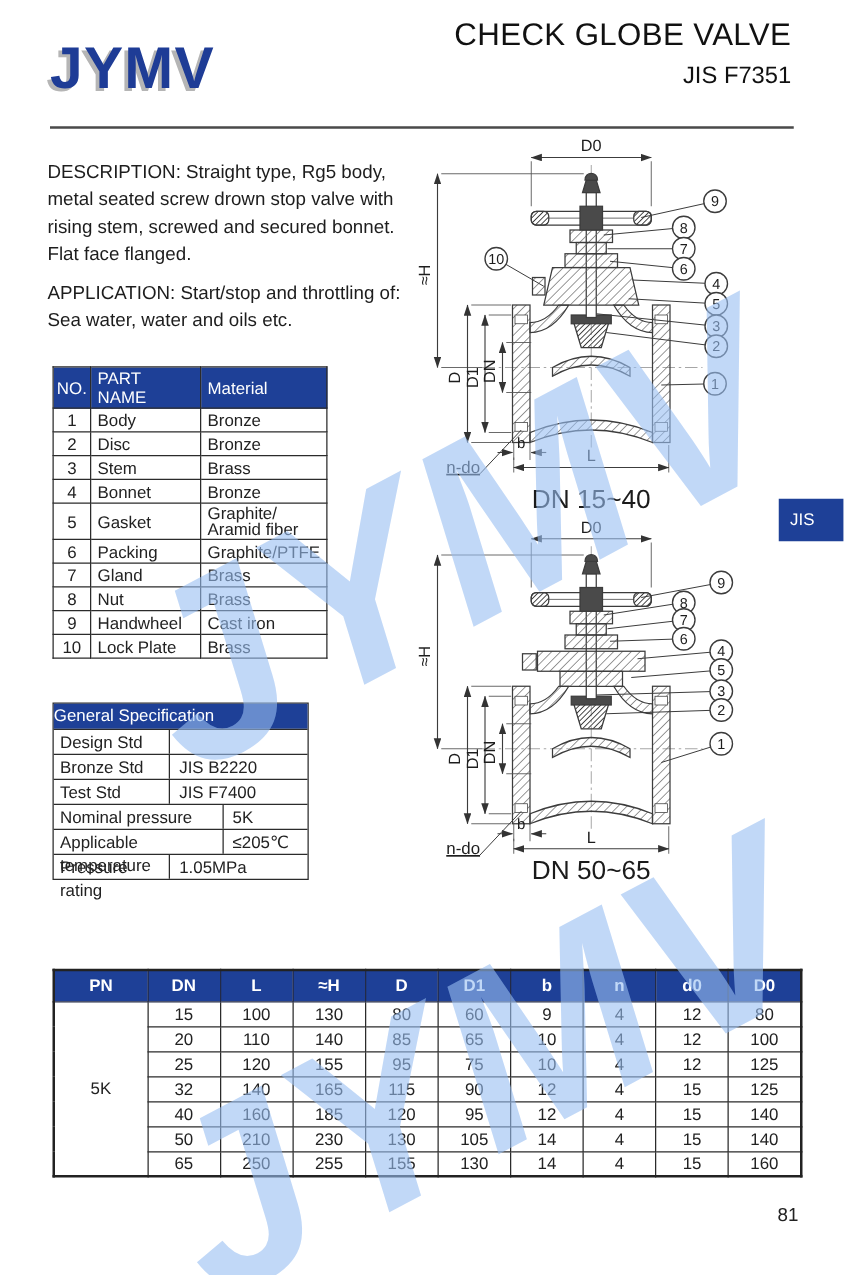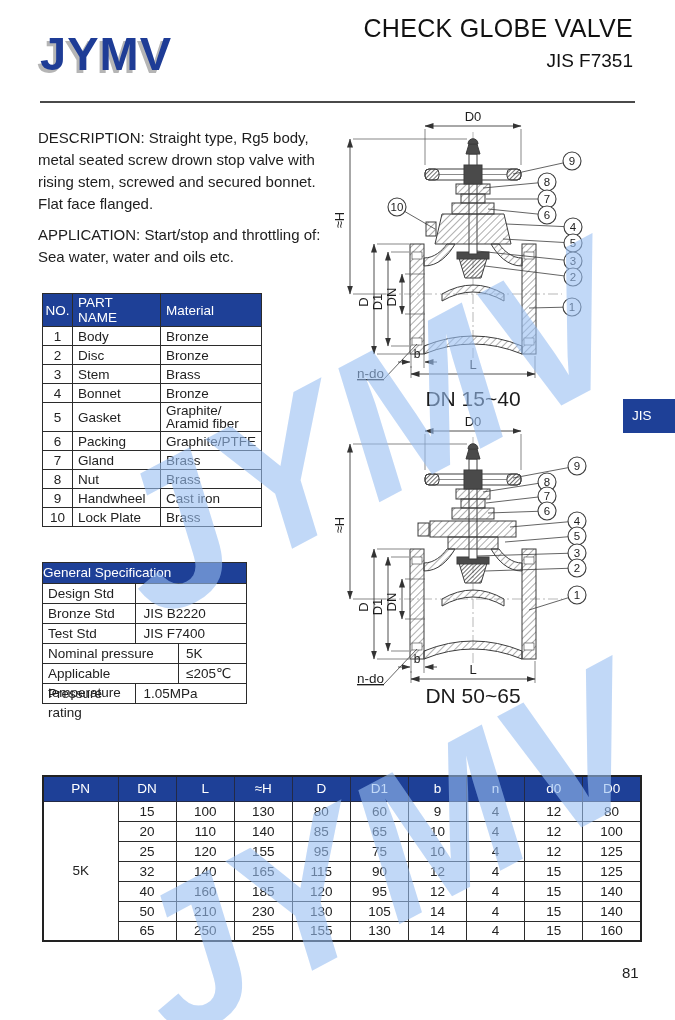--- a/index.html
+++ b/index.html
@@ -50,21 +50,21 @@
   .dgA{left:330px;top:108px}
   .dgB{left:330px;top:413px}
 
   
   .jis-tab{position:absolute;left:623px;top:399px;width:52px;height:34px;background:#1E4097;
            color:#fff;font-size:13.5px;line-height:34px;padding-left:9px;z-index:4}
 
   
   .dims-wrap{position:absolute;left:42px;top:775px}
   table.dims{border-collapse:collapse;table-layout:fixed;width:598px;border:2px solid #222}
-  table.dims th{background:#1E4097;color:#fff;font-weight:normal;font-size:13.5px;height:25px;border:1px solid #232a46}
+  table.dims th{background:#1E4097;color:#fff;font-weight:bold;font-size:13.5px;height:25px;border:1px solid #232a46}
   table.dims td{border:1px solid #2b2b2b;text-align:center;font-size:13.5px;height:20px}
   table.dims td.pn{border:1px solid #2b2b2b}
 
   .page-number{position:absolute;left:622px;top:964px;font-size:15px;color:#222}
 </style>
 </head>
 <body>
 
 <div class="page">
 

